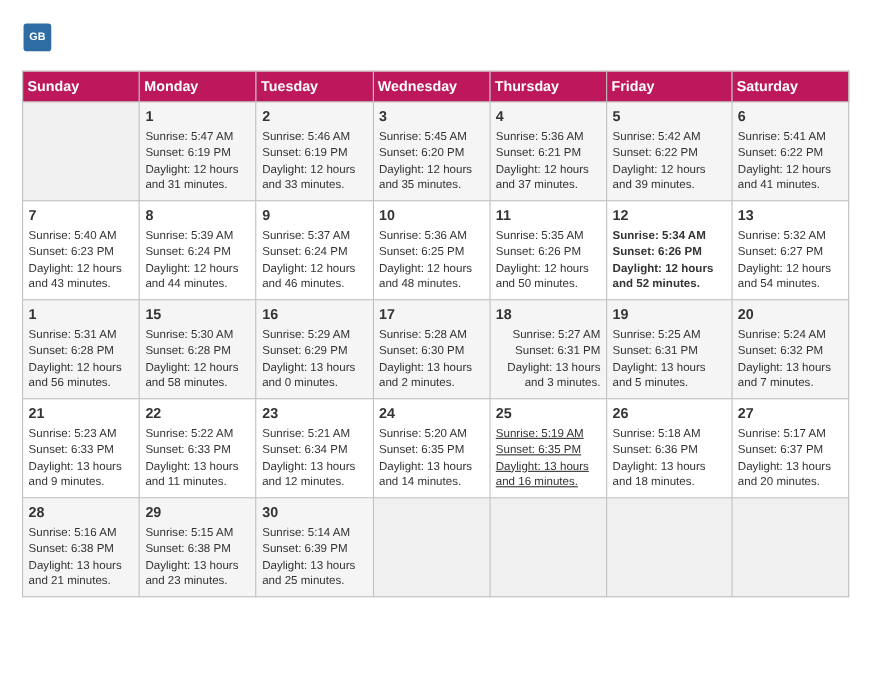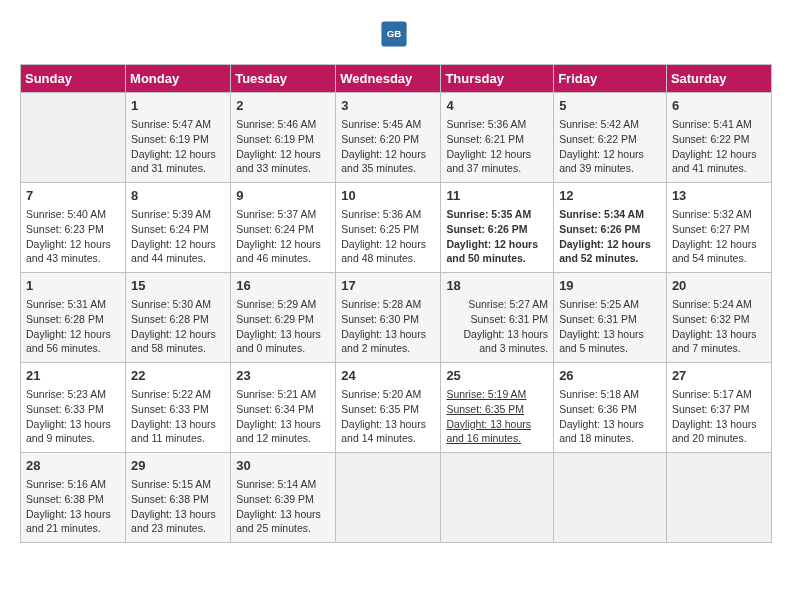--- a/index.html
+++ b/index.html
@@ -5,21 +5,21 @@
     * { margin: 0; padding: 0; box-sizing: border-box; }
     body {
       font-family: Arial, sans-serif;
       background: #fff;
       width: 792px;
       min-height: 612px;
       padding: 20px;
     }
     .header-area {
       display: flex;
-      justify-content: center;
+      justify-content: flex-start;
       align-items: flex-start;
       margin-bottom: 16px;
     }
     .logo {
       display: flex;
       align-items: center;
       gap: 4px;
     }
     .logo-text {
       font-size: 18px;
@@ -192,21 +192,21 @@
         </td>
         <td>
           <span class="day-number">10</span>
           <div class="day-info" style="white-space: pre-line;">Sunrise: 5:36 AM
 Sunset: 6:25 PM
 Daylight: 12 hours
 and 48 minutes.</div>
         </td>
         <td>
           <span class="day-number">11</span>
-          <div class="day-info" style="white-space: pre-line; font-weight: bold;">Sunrise: 5:35 AM
+          <div class="day-info" style="white-space: pre-line;">Sunrise: 5:35 AM
 Sunset: 6:26 PM
 Daylight: 12 hours
 and 50 minutes.</div>
         </td>
         <td>
           <span class="day-number">12</span>
           <div class="day-info" style="white-space: pre-line; font-weight: bold;">Sunrise: 5:34 AM
 Sunset: 6:26 PM
 Daylight: 12 hours
 and 52 minutes.</div>

